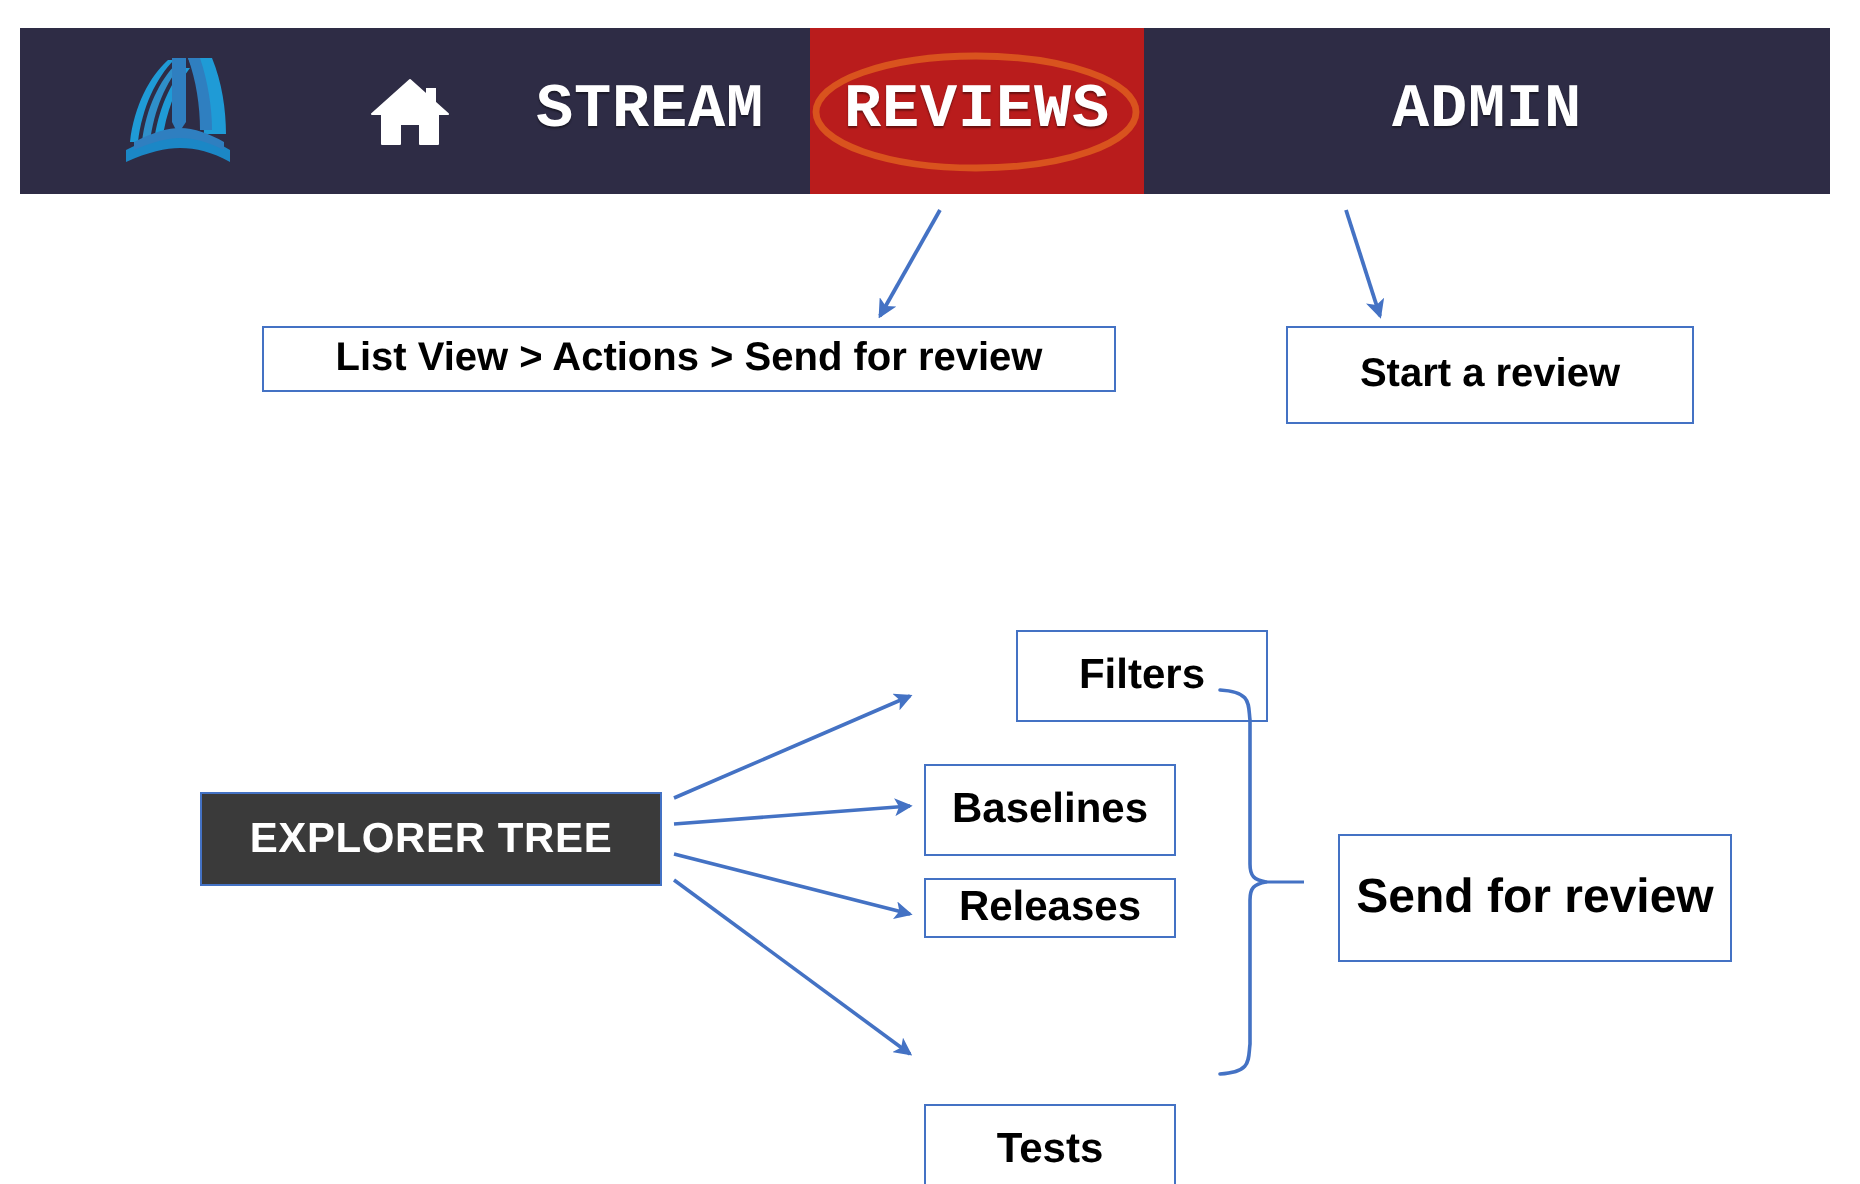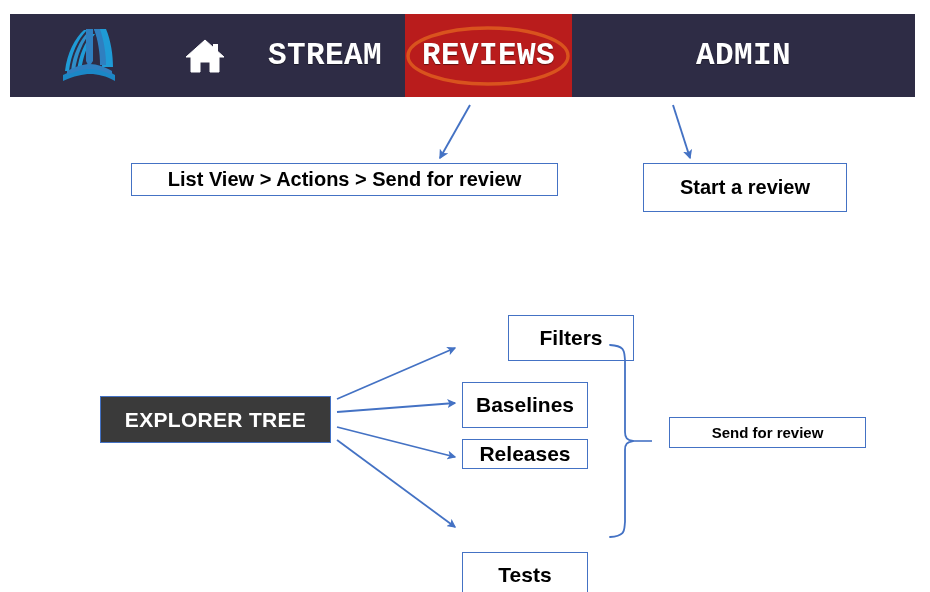--- a/index.html
+++ b/index.html
@@ -125,22 +125,22 @@
     letter-spacing: 0.3px;
   }
 
   #node-filters    { left: 462px; top: 315px; width: 126px; height: 46px; margin-left: 46px; }
   #node-baselines  { left: 462px; top: 382px; width: 126px; height: 46px; text-align: right; }
   #node-releases   { left: 462px; top: 439px; width: 126px; height: 30px; }
   #node-tests      { left: 462px; top: 507px; width: 126px; height: 46px; margin-top: 45px; }
 
   #node-send-review {
     left: 669px; top: 417px;
-    width: 197px; height: 31px;
-    font-size: 15px;
+    width: 197px; height: 64px;
+    font-size: 24px;
   }
 
   .svg-layer {
     position: absolute;
     left: 0; top: 0;
     width: 930px;
     height: 592px;
     pointer-events: none;
     z-index: 1;
   }

